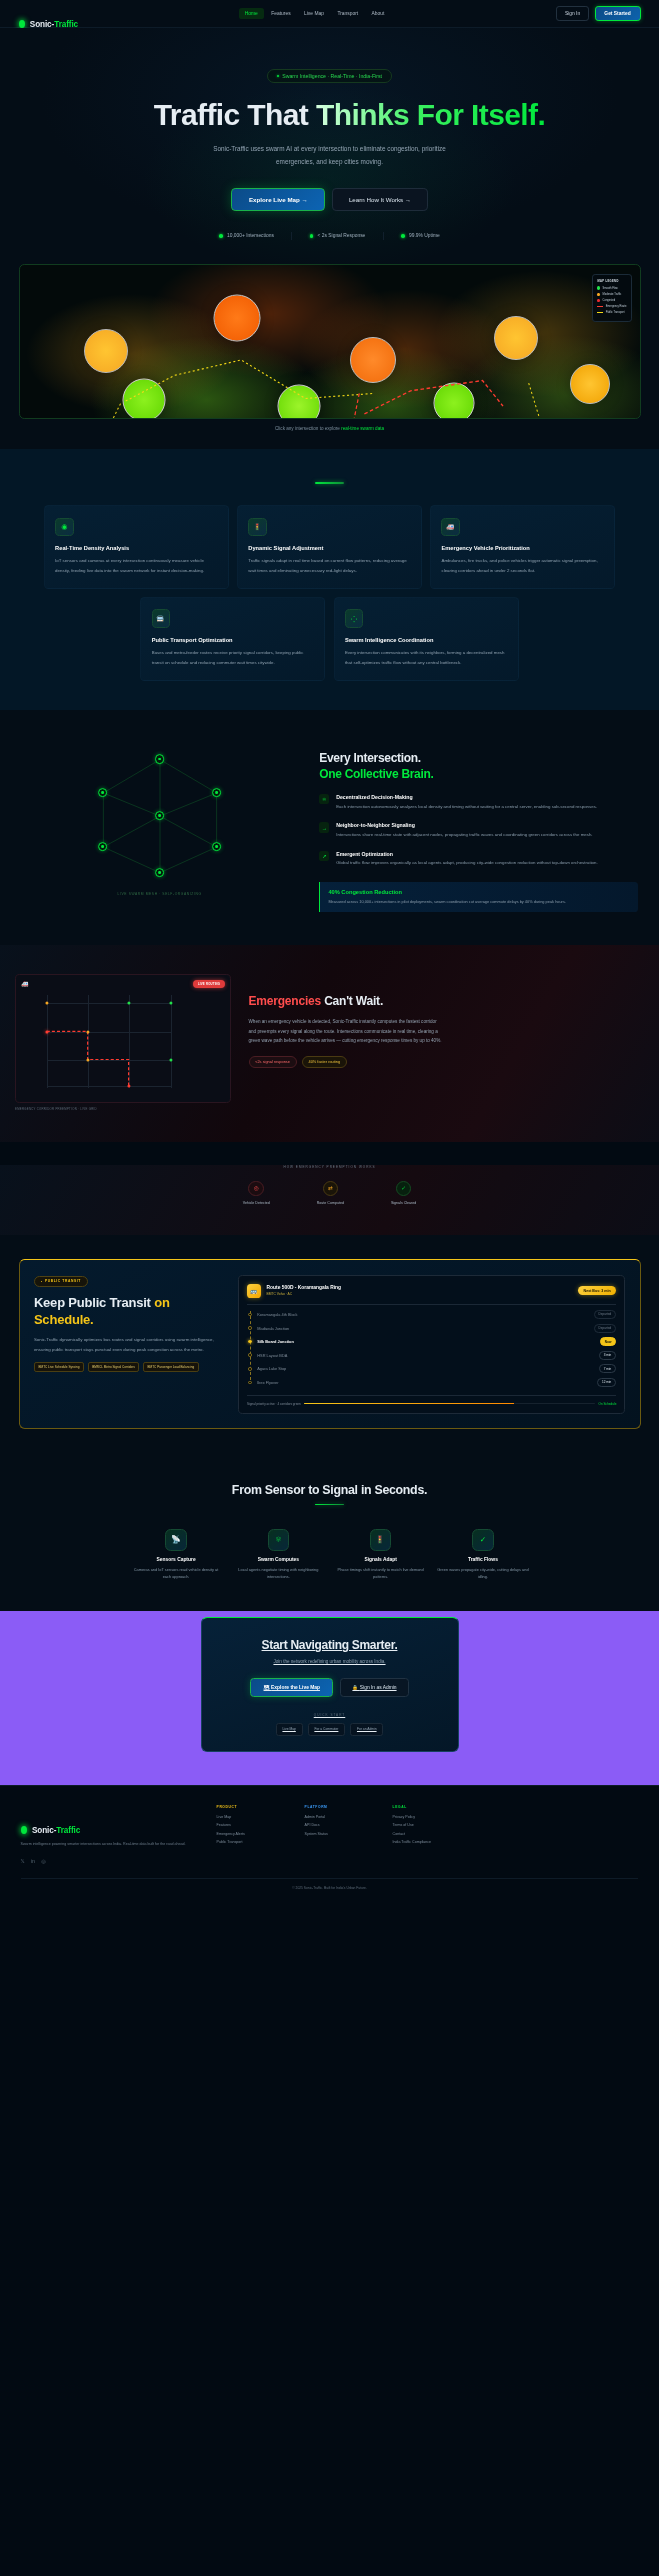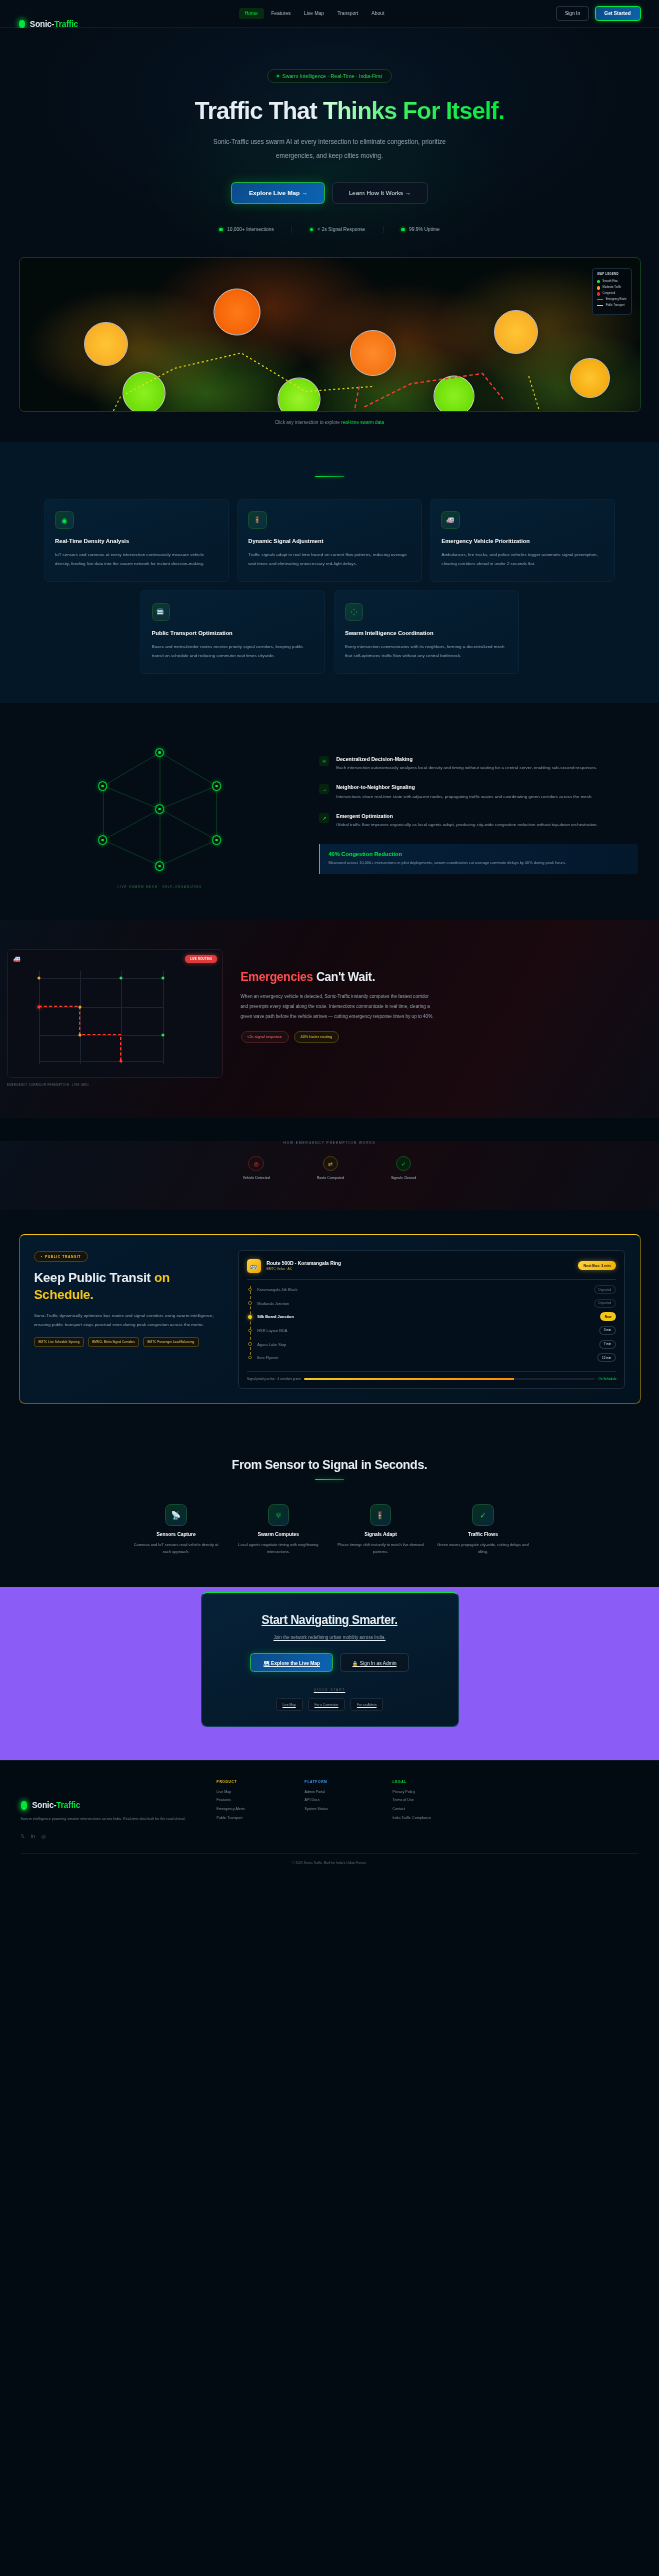--- a/index.html
+++ b/index.html
@@ -54,21 +54,21 @@
   }
   .pill {
     display:inline-flex; align-items:center; gap:3.1px;
     border:0.5px solid #15391f; border-radius:20.6px;
     padding:3.1px 9.3px; font-size:5.2px; color:#28d94f;
     background:rgba(4,20,10,.5);
   }
   .pill .pd { width:2.1px;height:2.1px;border-radius:50%;background:#00e83c;
     box-shadow:0 0 2.6px #00e83c;}
   h1.hero-title {
-    margin-top:14.4px; font-size:24px; line-height:1.1; font-weight:bold;
+    margin-top:14.4px; font-size:30px; line-height:1.1; font-weight:bold;
     letter-spacing:-0.6px;
     margin-left:40px;
   }
   .grad-green {
     background:linear-gradient(90deg,#d6ffe0 0%, #39f05f 45%, #00e83c 100%);
     -webkit-background-clip:text; background-clip:text; color:transparent;
   }
   .hero-sub {
     margin:11.3px auto 0; max-width:258px;
     font-size:6.4px; line-height:2.1; color:#93a4b3;
@@ -182,21 +182,21 @@
   .callout {
     margin-top:14.4px; border-left:1.3px solid #00e83c; border-radius:0 3.6px 3.6px 0;
     background:linear-gradient(90deg,#05203a,#04182c);
     padding:6.7px 8.2px;
   }
   .callout h4 { color:#00e83c; font-size:5.7px; font-weight:bold; }
   .callout p { font-size:3.9px; line-height:1.9; color:#8a9cab; margin-top:2.6px; }
   
   .emg {
     background:linear-gradient(120deg,#08111c 0%, #12070c 45%, #1a0a10 75%, #0c0d16 100%);
-    padding:29px 7px 31px; display:flex; gap:17.5px;
+    padding:29px 15px 31px; display:flex; gap:17.5px;
   }
   .emg-left { width:216px; }
   .emg-grid {
     position:relative; height:129px; border:0.5px solid #2a1520; border-radius:4.6px;
     background:#0a0d16; overflow:hidden;
   }
   .emg-badge {
     position:absolute; right:5.2px; top:5.2px; z-index:4;
     font-size:2.8px; font-weight:bold; color:#fff; background:#e03b3b;
     border-radius:10.3px; padding:1.8px 4.6px; letter-spacing:0.2px;
@@ -499,20 +499,21 @@
       <div class="hexnode" style="left:139px;top:134px;">
           <i></i>
         </div>
       <div class="hexnode" style="left:139px;top:77px;">
           <i></i>
         </div>
       <div class="swarm-caption">LIVE SWARM MESH · SELF-ORGANIZING</div>
     </div>
   </div>
   <div class="swarm-right">
+    <h2><span>Every Intersection.</span><br><span class="g">One Collective Brain.</span></h2>
     <div class="sfeat">
       <div class="sfeat-ic">
           <span style="font-size:5.2px;color:#00e83c">⚛</span>
         </div>
       <div>
           <h4>Decentralized Decision-Making</h4>
       <p>Each intersection autonomously analyzes local density and timing without waiting for a central server, enabling sub-second responses.</p>
         </div>
     </div>
     <div class="sfeat">

